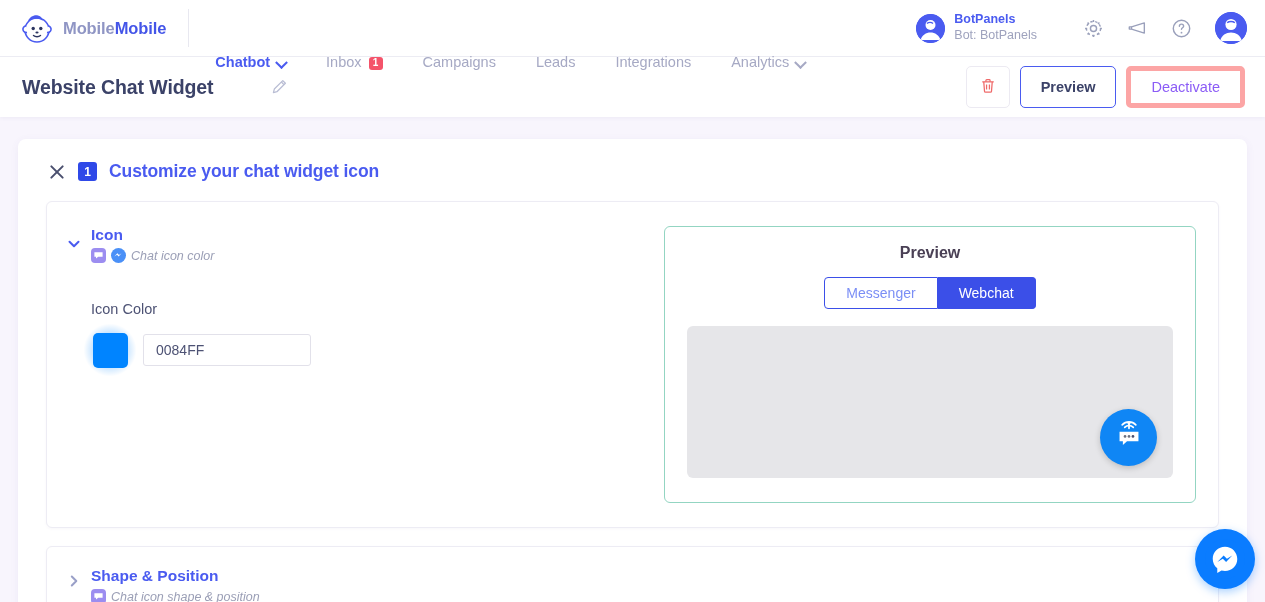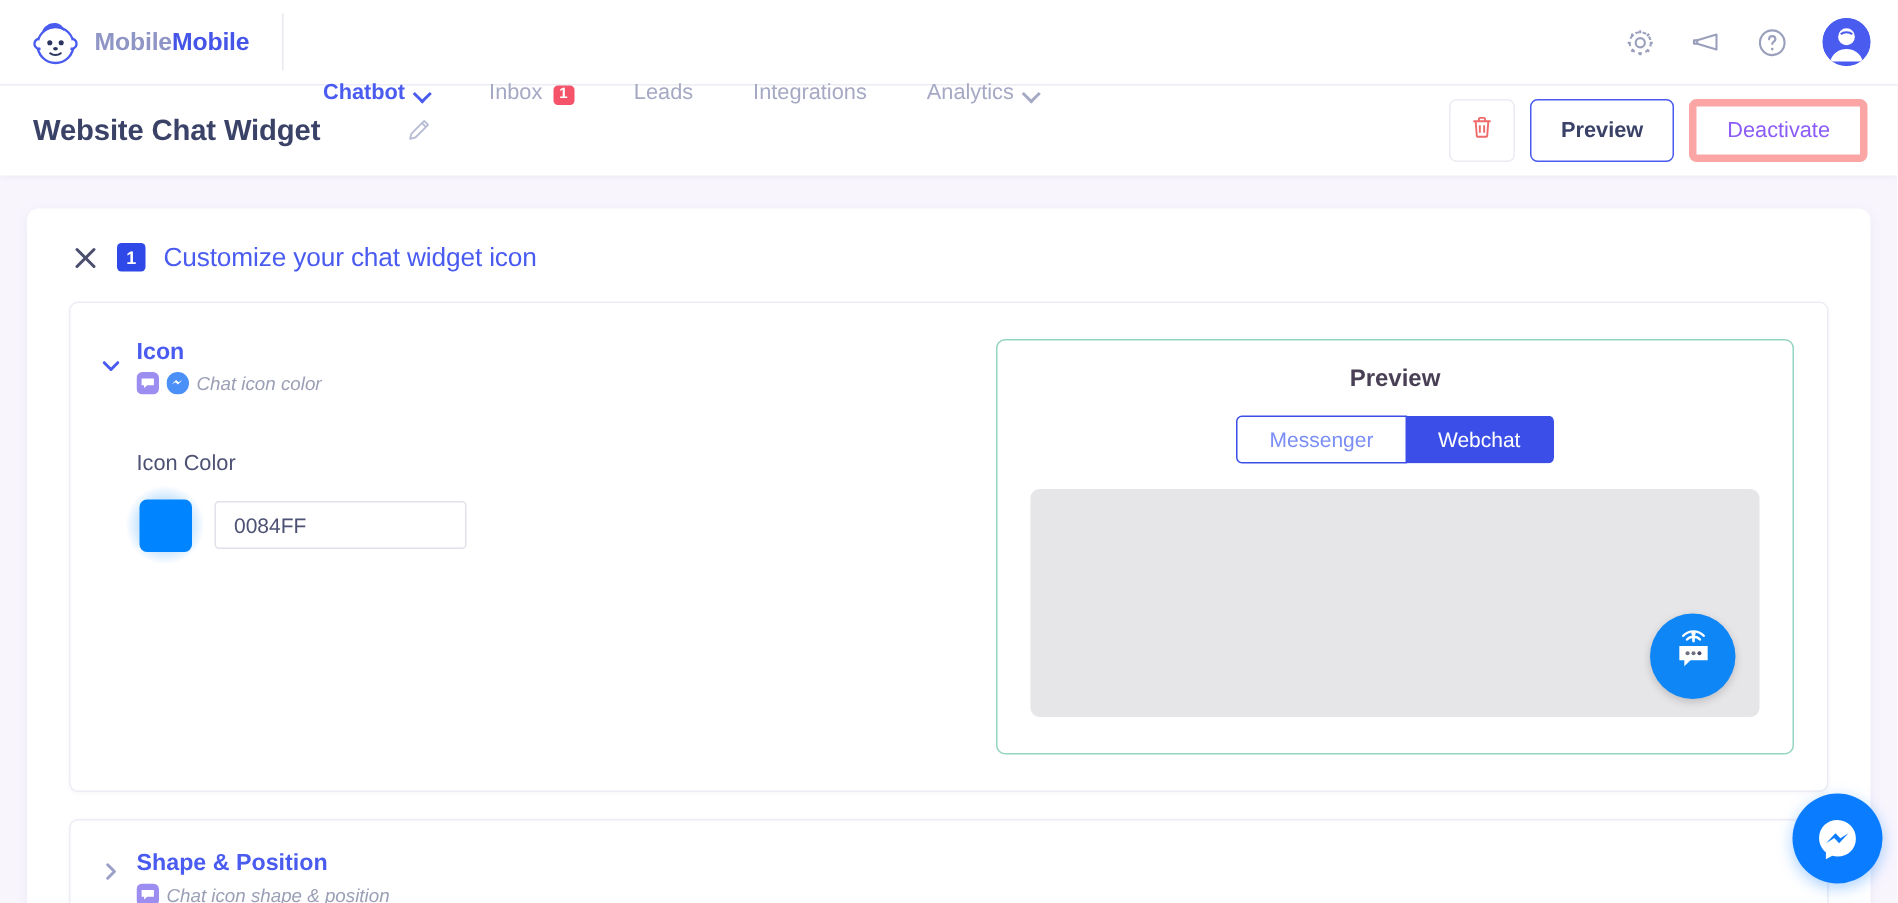--- a/index.html
+++ b/index.html
@@ -193,21 +193,21 @@
     color: #fff;
     font-size: 12px;
     font-weight: bold;
     width: 19px; height: 19px;
     border-radius: 3px;
     display: flex; align-items: center; justify-content: center;
   }
   .section-title {
     color: #4a5bf0;
     font-size: 17.5px;
-    font-weight: normal;
+    font-weight: bold;
     letter-spacing: -0.1px;
   }
 
   .panel {
     margin: 0 28px;
     border: 1px solid #edecf4;
     border-radius: 6px;
     background: #fff;
     box-shadow: 0 1px 3px rgba(110,100,160,0.05);
     display: flex;
@@ -378,33 +378,50 @@
   <div class="nav-items">
     <div class="nav-item active">
       <span>Chatbot</span>
       <span class="chev"></span>
     </div>
     <div class="nav-item">
       <span>Inbox</span>
       <span class="badge-count">1</span>
     </div>
     <div class="nav-item">
+      <span>Campaigns</span>
+    </div>
+    <div class="nav-item">
       <span>Leads</span>
     </div>
     <div class="nav-item">
       <span>Integrations</span>
     </div>
     <div class="nav-item">
       <span>Analytics</span>
       <span class="chev"></span>
     </div>
   </div>
 
   <div class="nav-right">
 
+    <div class="acct">
+      <span class="acct-avatar">
+        <svg viewBox="0 0 29 29" width="29" height="29">
+          <circle cx="14.5" cy="14.5" r="14.5" fill="#4a5bf0"></circle>
+          <circle cx="14.5" cy="11" r="5" fill="#ffffff"></circle>
+          <path d="M4.5 26c1.5-5 5.5-7.5 10-7.5s8.5 2.5 10 7.5z" fill="#ffffff"></path>
+          <path d="M11 9.5c1.5-1.5 4.5-1.5 6 0" stroke="#4a5bf0" stroke-width="1.3" fill="none"></path>
+        </svg>
+      </span>
+      <span class="acct-lines">
+        <div class="acct-name">BotPanels</div>
+        <div class="acct-sub">Bot: BotPanels</div>
+      </span>
+    </div>
 
     <div class="icon-btn">
       <svg viewBox="0 0 22 22" width="21" height="21" fill="none" stroke="#9aa0bb" stroke-width="1.5">
         <circle cx="11" cy="11" r="3.2"></circle>
         <path d="M11 2.2v2.1M11 17.7v2.1M2.2 11h2.1M17.7 11h2.1M4.8 4.8l1.5 1.5M15.7 15.7l1.5 1.5M17.2 4.8l-1.5 1.5M6.3 15.7l-1.5 1.5"></path>
         <circle cx="11" cy="11" r="7.4" stroke-dasharray="2.6 2.6"></circle>
       </svg>
     </div>
 
     <div class="icon-btn">

